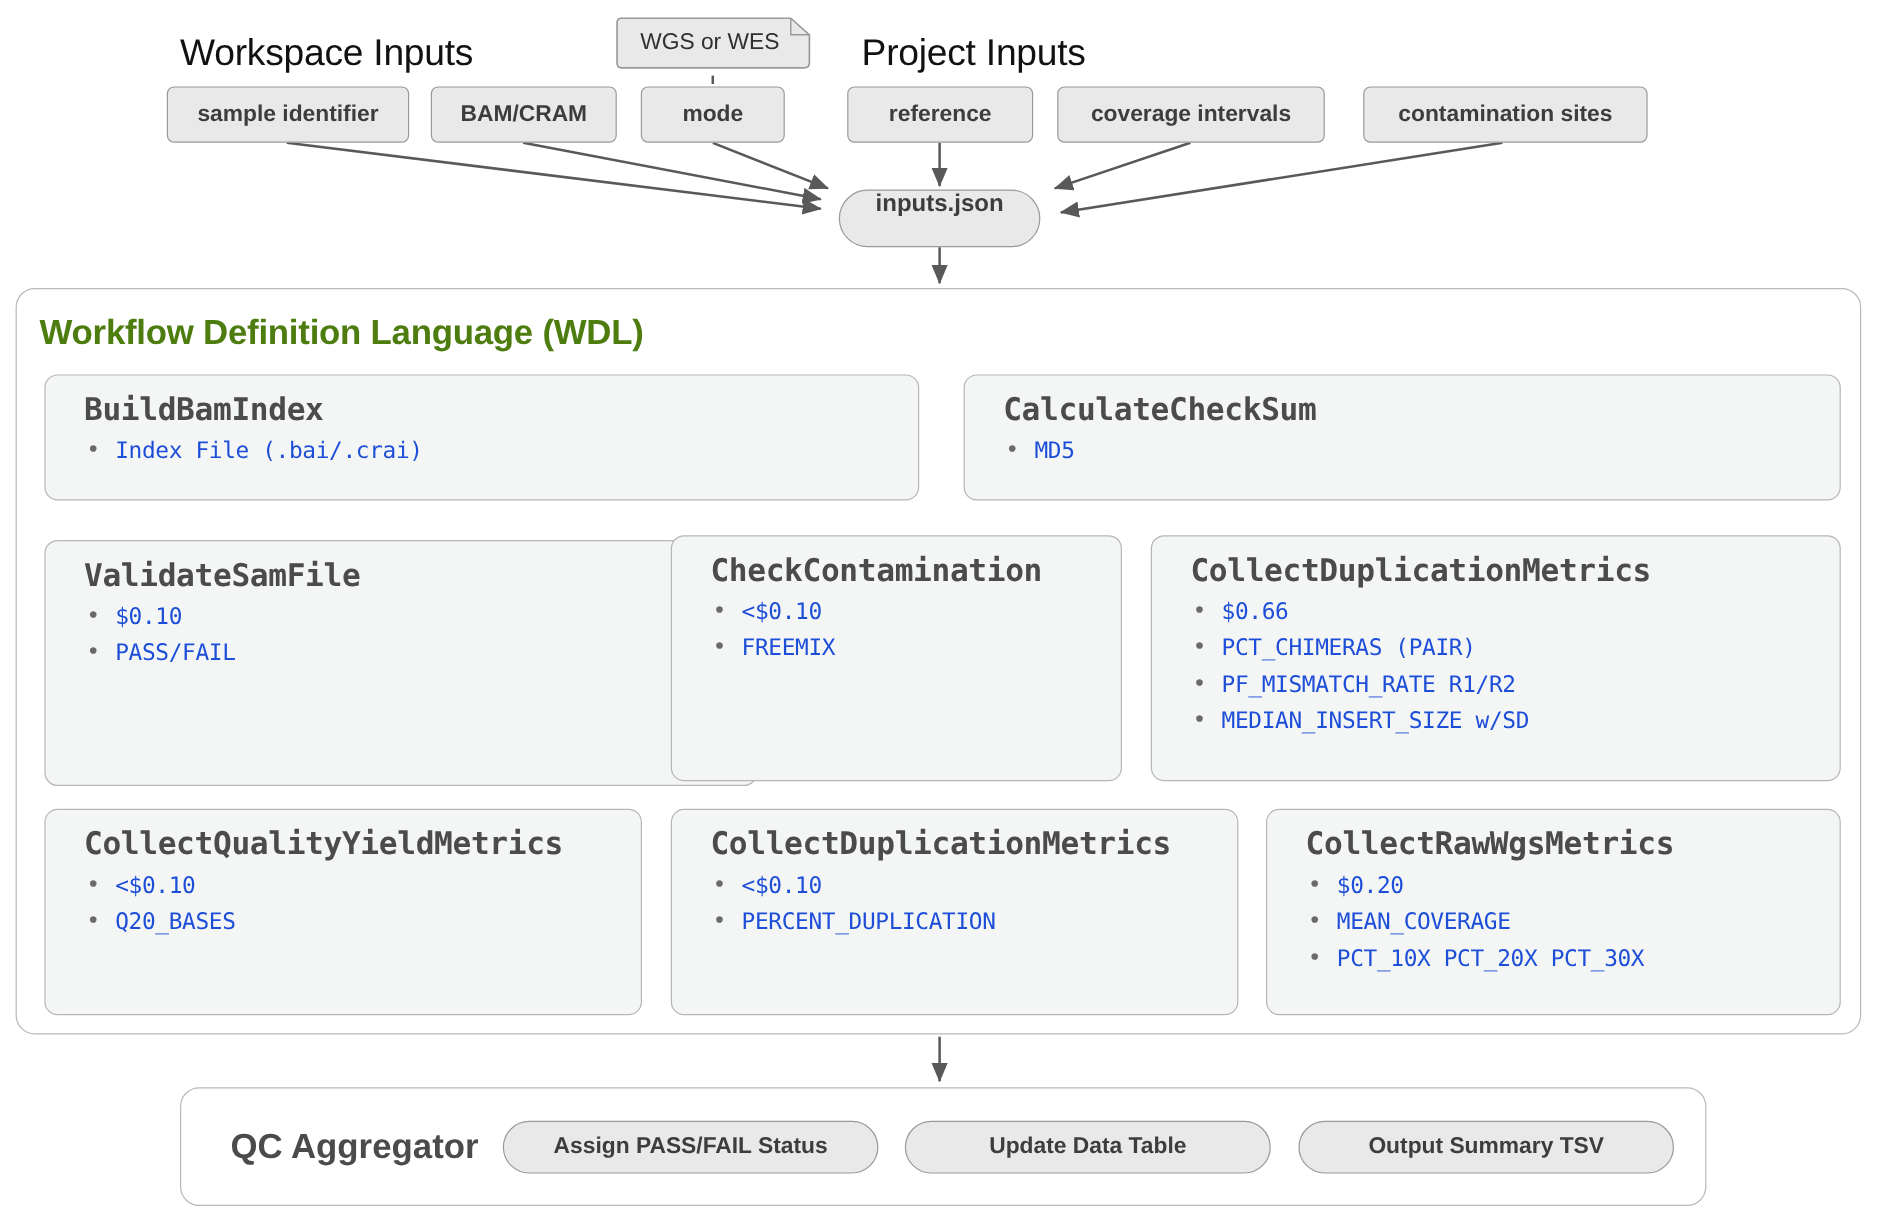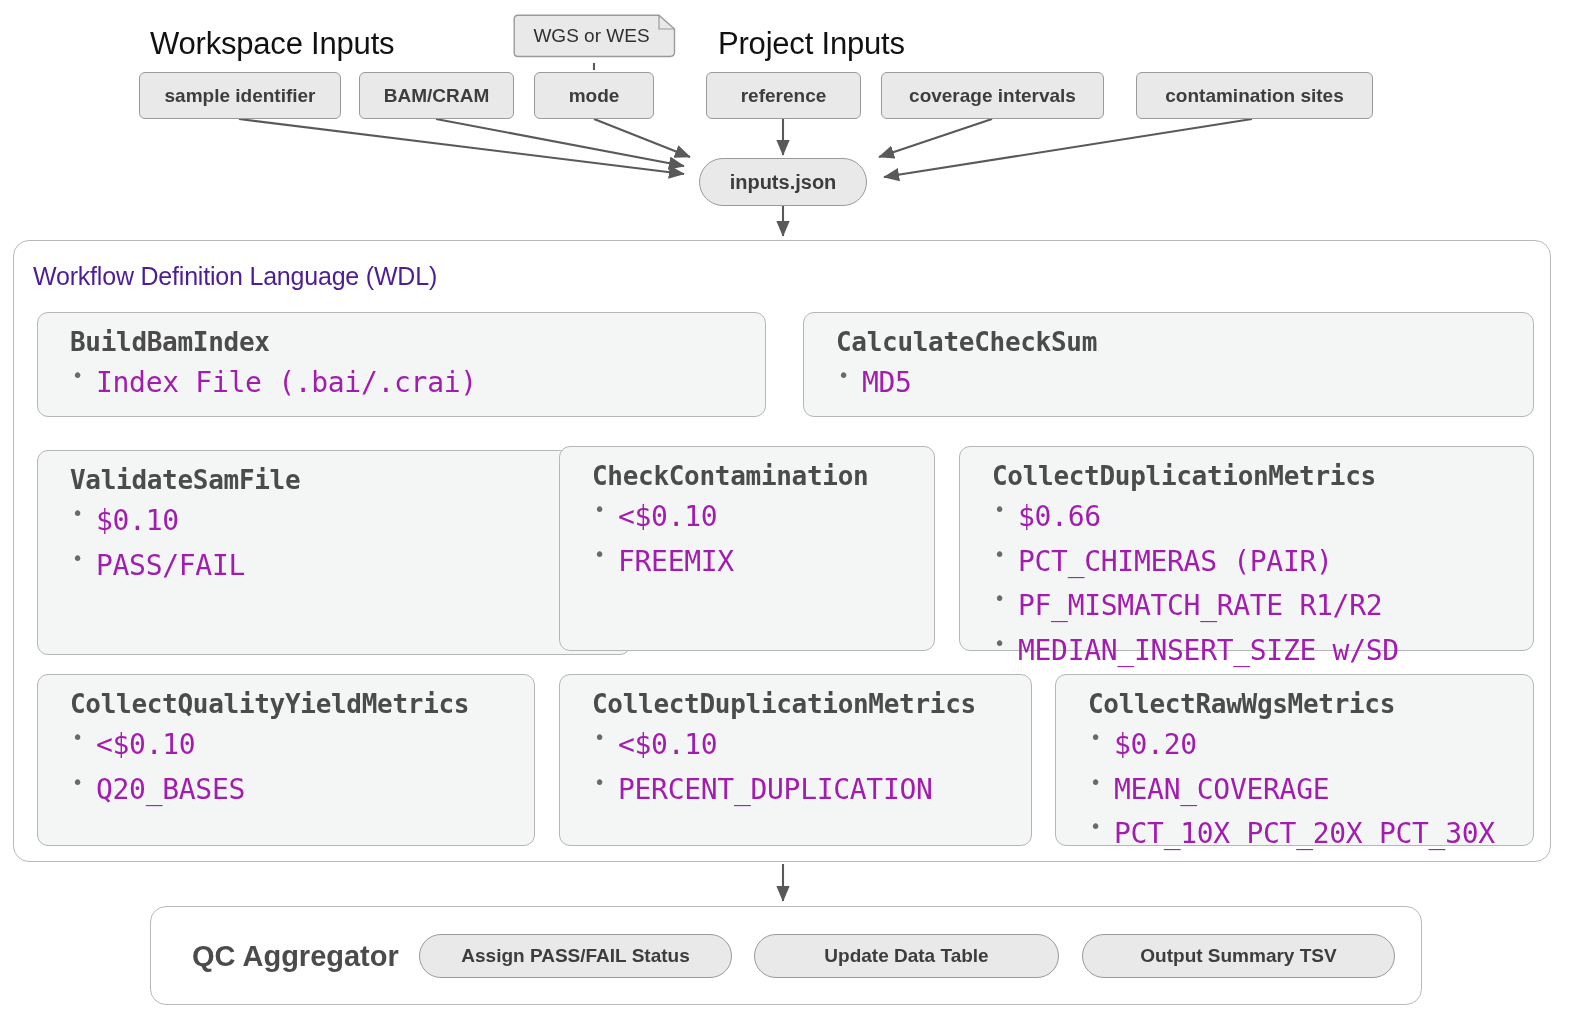--- a/index.html
+++ b/index.html
@@ -50,34 +50,34 @@
     font-size:19px;color:#303030;white-space:nowrap;
     padding-right:6px;box-sizing:border-box;
   }
 
   
   .pill{
     position:absolute;
     background:#e9e9e9;
     border:1.4px solid #9a9a9a;
     border-radius:26px;
-    display:flex;align-items:center;justify-content:center;
+    display:flex;align-items:flex-start;justify-content:center;
     font-weight:bold;font-size:20px;color:#3d3d3d;
     white-space:nowrap;box-sizing:border-box;
   }
 
   
   #wdl{
     position:absolute;left:13px;top:240px;width:1538px;height:622px;
     border:1.4px solid #b9b9b9;border-radius:16px;background:#ffffff;
     box-sizing:border-box;
   }
   #wdl-title{
     position:absolute;left:33px;top:262px;
-    font-size:25px;font-weight:normal;color:#4c1d95;
+    font-size:29px;font-weight:bold;color:#4d7c0f;
     white-space:nowrap;letter-spacing:-.2px;
   }
 
   
   .task{
     position:absolute;
     background:#f4f6f5;
     border:1.4px solid #b6b6b6;
     border-radius:11px;
     box-sizing:border-box;
@@ -88,22 +88,22 @@
     font-weight:bold;
     font-size:26px;
     color:#4b4b4b;
     line-height:1.22;
     white-space:nowrap;
     letter-spacing:-.3px;
   }
   .task ul{margin:2px 0 0 0;padding:0;list-style:none;}
   .task li{
     font-family:"DejaVu Sans Mono",monospace;
-    font-size:28px;
-    color:#a21caf;
+    font-size:19px;
+    color:#1d4ed8;
     line-height:1.60;
     white-space:nowrap;
     position:relative;
     padding-left:26px;
     letter-spacing:-.3px;
   }
   .task li:before{
     content:"\2022";
     position:absolute;left:2px;top:-1px;
     font-size:19px;color:#6a6a6a;

